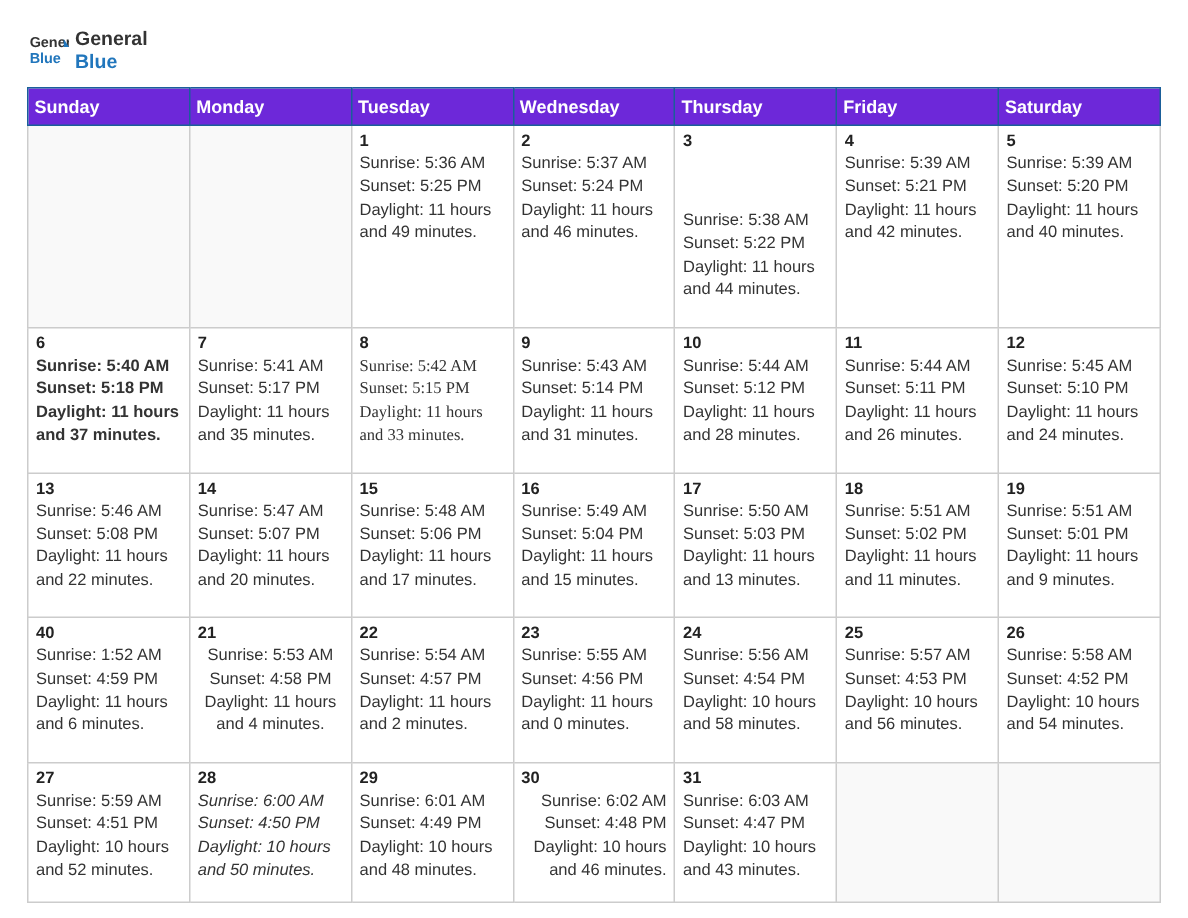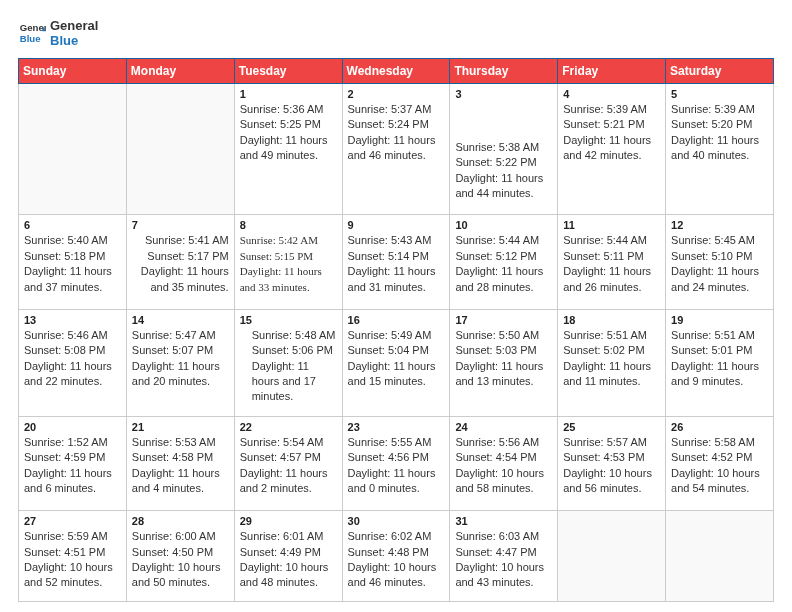--- a/index.html
+++ b/index.html
@@ -46,21 +46,21 @@
       color: #555;
     }
     .calendar {
       flex: 1;
       border: 1px solid #ccc;
       border-collapse: collapse;
       width: 100%;
       table-layout: fixed;
     }
     .calendar th {
-      background-color: #ef4444;
+      background-color: #6d28d9;
       color: #fff;
       font-size: 12px;
       font-weight: bold;
       padding: 5px 4px;
       text-align: left;
       border: 1px solid #1a5f9a;
     }
     .calendar td {
       border: 1px solid #ccc;
       vertical-align: top;
@@ -154,27 +154,27 @@
           <td>
             <span class="day-num">5</span>
             <div class="day-info" style="white-space: pre-line;">Sunrise: 5:39 AM
 Sunset: 5:20 PM
 Daylight: 11 hours and 40 minutes.</div>
           </td>
         </tr>
         <tr>
           <td>
             <span class="day-num">6</span>
-            <div class="day-info" style="white-space: pre-line;">Sunrise: 5:40 AM
+            <div class="day-info" style="white-space: pre-line; font-weight: bold;">Sunrise: 5:40 AM
 Sunset: 5:18 PM
 Daylight: 11 hours and 37 minutes.</div>
           </td>
           <td>
             <span class="day-num">7</span>
-            <div class="day-info" style="white-space: pre-line; text-align: right;">Sunrise: 5:41 AM
+            <div class="day-info" style="white-space: pre-line;">Sunrise: 5:41 AM
 Sunset: 5:17 PM
 Daylight: 11 hours and 35 minutes.</div>
           </td>
           <td>
             <span class="day-num">8</span>
             <div class="day-info" style="white-space: pre-line; font-family: Liberation Serif, serif;">Sunrise: 5:42 AM
 Sunset: 5:15 PM
 Daylight: 11 hours and 33 minutes.</div>
           </td>
           <td>
@@ -210,21 +210,21 @@
 Daylight: 11 hours and 22 minutes.</div>
           </td>
           <td>
             <span class="day-num">14</span>
             <div class="day-info" style="white-space: pre-line;">Sunrise: 5:47 AM
 Sunset: 5:07 PM
 Daylight: 11 hours and 20 minutes.</div>
           </td>
           <td>
             <span class="day-num">15</span>
-            <div class="day-info" style="white-space: pre-line; margin-left: 12px;">Sunrise: 5:48 AM
+            <div class="day-info" style="white-space: pre-line;">Sunrise: 5:48 AM
 Sunset: 5:06 PM
 Daylight: 11 hours and 17 minutes.</div>
           </td>
           <td>
             <span class="day-num">16</span>
             <div class="day-info" style="white-space: pre-line;">Sunrise: 5:49 AM
 Sunset: 5:04 PM
 Daylight: 11 hours and 15 minutes.</div>
           </td>
           <td>
@@ -241,28 +241,28 @@
           </td>
           <td>
             <span class="day-num">19</span>
             <div class="day-info" style="white-space: pre-line;">Sunrise: 5:51 AM
 Sunset: 5:01 PM
 Daylight: 11 hours and 9 minutes.</div>
           </td>
         </tr>
         <tr>
           <td>
-            <span class="day-num">20</span>
+            <span class="day-num">40</span>
             <div class="day-info" style="white-space: pre-line;">Sunrise: 1:52 AM
 Sunset: 4:59 PM
 Daylight: 11 hours and 6 minutes.</div>
           </td>
           <td>
             <span class="day-num">21</span>
-            <div class="day-info" style="white-space: pre-line;">Sunrise: 5:53 AM
+            <div class="day-info" style="white-space: pre-line; text-align: center;">Sunrise: 5:53 AM
 Sunset: 4:58 PM
 Daylight: 11 hours and 4 minutes.</div>
           </td>
           <td>
             <span class="day-num">22</span>
             <div class="day-info" style="white-space: pre-line;">Sunrise: 5:54 AM
 Sunset: 4:57 PM
 Daylight: 11 hours and 2 minutes.</div>
           </td>
           <td>
@@ -292,33 +292,33 @@
         </tr>
         <tr>
           <td>
             <span class="day-num">27</span>
             <div class="day-info" style="white-space: pre-line;">Sunrise: 5:59 AM
 Sunset: 4:51 PM
 Daylight: 10 hours and 52 minutes.</div>
           </td>
           <td>
             <span class="day-num">28</span>
-            <div class="day-info" style="white-space: pre-line;">Sunrise: 6:00 AM
+            <div class="day-info" style="white-space: pre-line; font-style: italic;">Sunrise: 6:00 AM
 Sunset: 4:50 PM
 Daylight: 10 hours and 50 minutes.</div>
           </td>
           <td>
             <span class="day-num">29</span>
             <div class="day-info" style="white-space: pre-line;">Sunrise: 6:01 AM
 Sunset: 4:49 PM
 Daylight: 10 hours and 48 minutes.</div>
           </td>
           <td>
             <span class="day-num">30</span>
-            <div class="day-info" style="white-space: pre-line;">Sunrise: 6:02 AM
+            <div class="day-info" style="white-space: pre-line; text-align: right;">Sunrise: 6:02 AM
 Sunset: 4:48 PM
 Daylight: 10 hours and 46 minutes.</div>
           </td>
           <td>
             <span class="day-num">31</span>
             <div class="day-info" style="white-space: pre-line;">Sunrise: 6:03 AM
 Sunset: 4:47 PM
 Daylight: 10 hours and 43 minutes.</div>
           </td>
           <td class="empty"></td>

